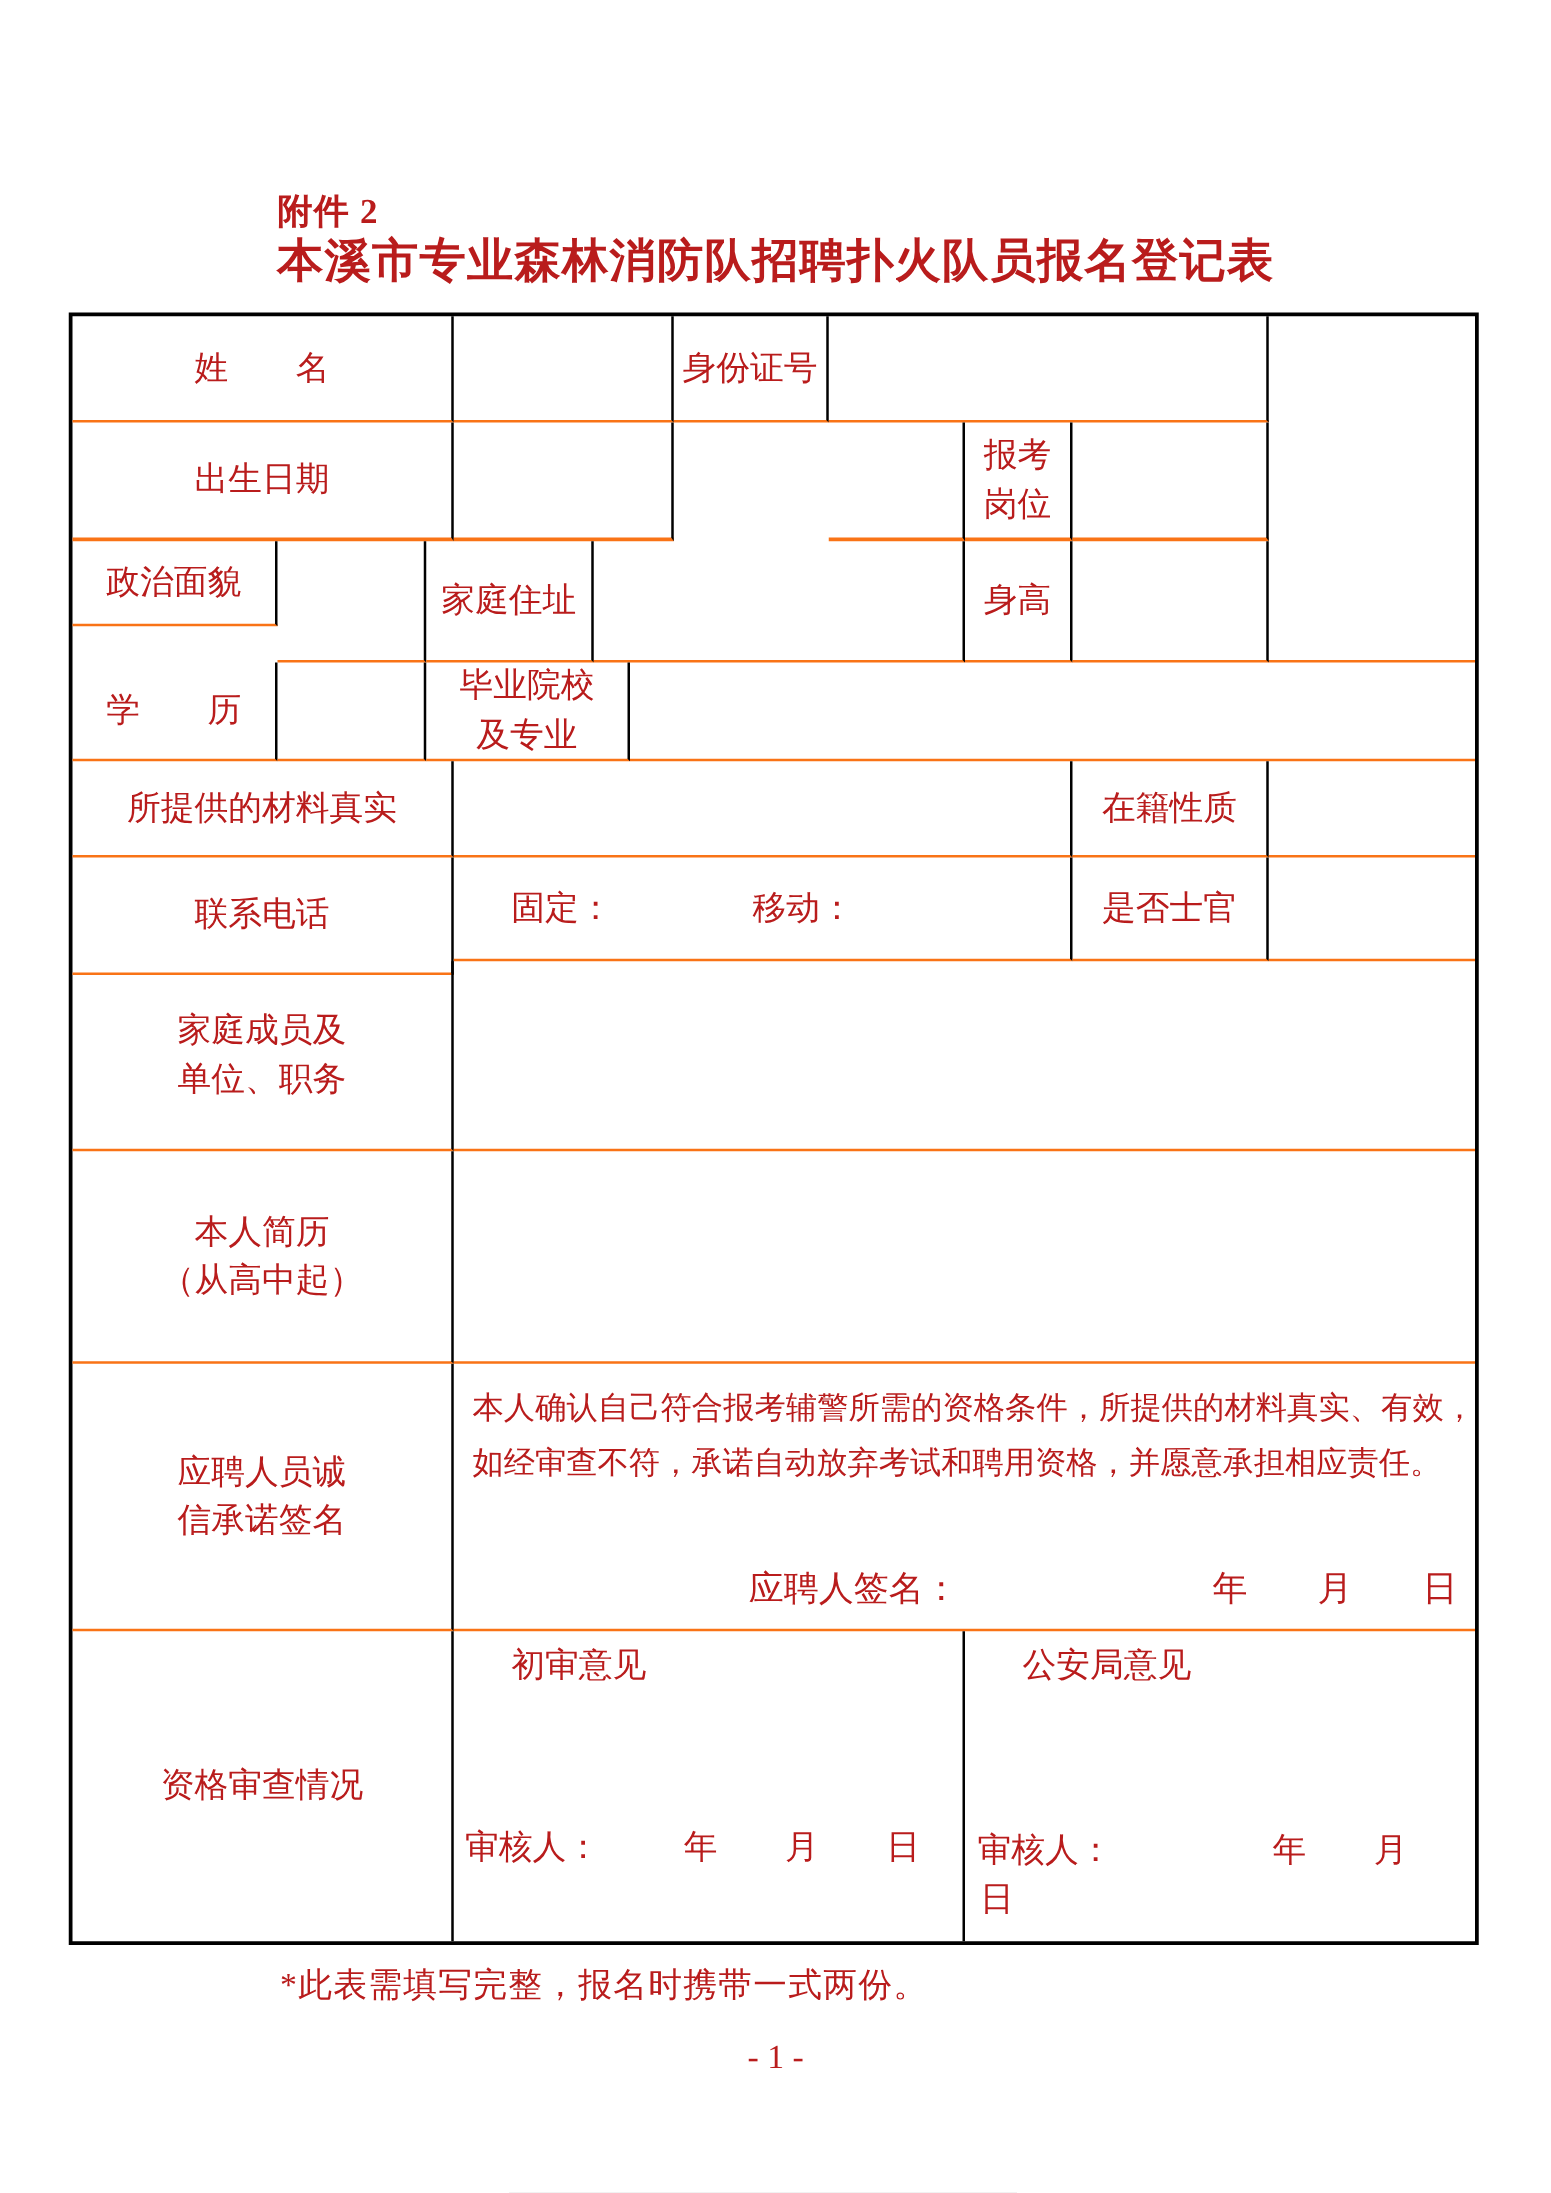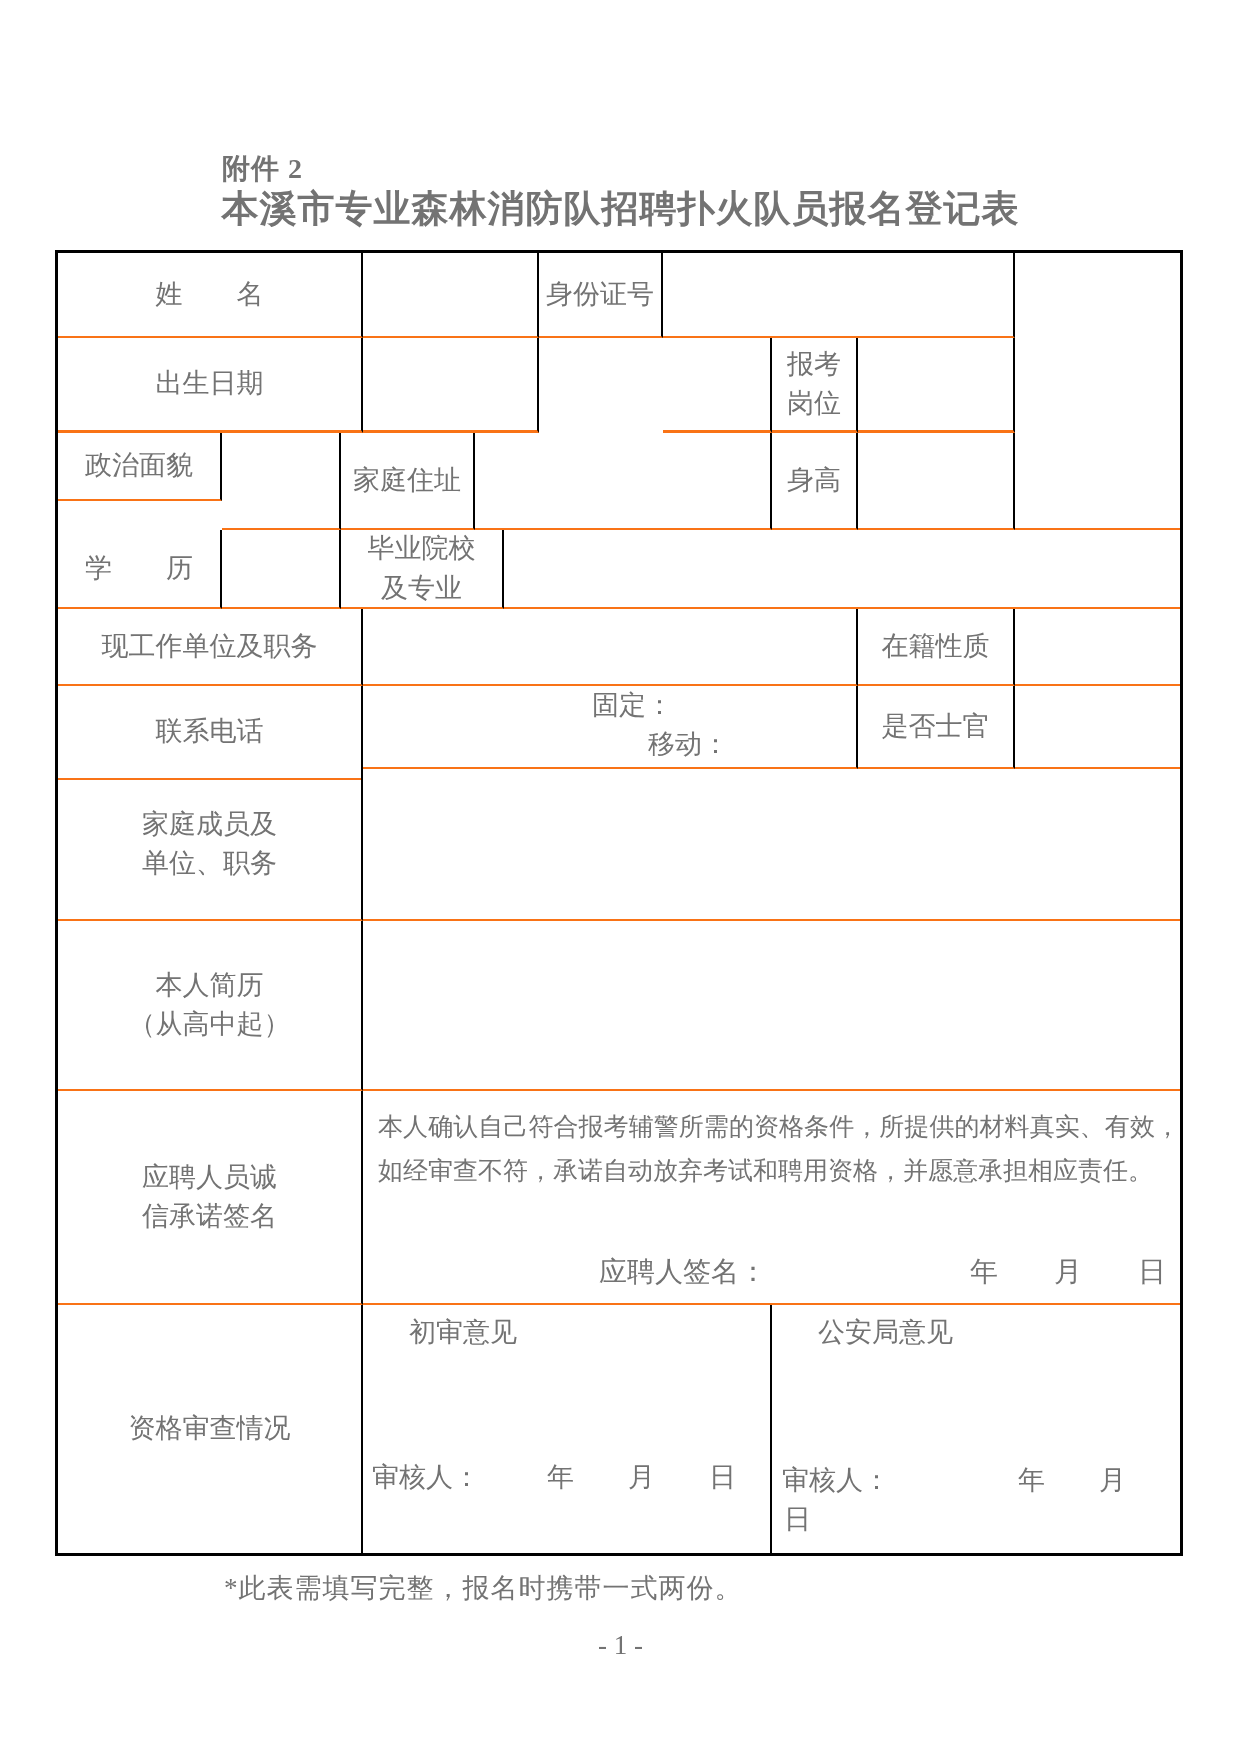--- a/index.html
+++ b/index.html
@@ -1,21 +1,21 @@
 <!DOCTYPE html>
 <html><head>
 <meta charset="utf-8">
 <style>
   html,body{margin:0;padding:0;background:#e8e8e8;}
   .page{
     position:relative;
     width:1241px;height:1754px;
     background:#ffffff;
     font-family:"Liberation Serif","DejaVu Serif",serif;
-    color:#737373;
+    color:#b91c1c;
     overflow:hidden;
   }
   .attachment{
     position:absolute;left:222px;top:150px;
     font-size:28px;font-weight:bold;letter-spacing:1px;
   }
   .doc-title{
     position:absolute;left:0;right:0;top:184px;
     text-align:center;
     font-size:37px;font-weight:bold;letter-spacing:1px;
@@ -32,21 +32,21 @@
     display:flex;align-items:center;justify-content:center;
     flex-direction:column;
     text-align:center;
     font-size:27px;line-height:1.45;
     overflow:hidden;
   }
   .nr{border-right:none;}
   .nb{border-bottom:none;}
   .tb{border-bottom-width:3px;}
   
-  .phone-cell{flex-direction:column;justify-content:flex-start;padding-left:46px;}
+  .phone-cell{flex-direction:row;justify-content:flex-start;padding-left:46px;}
   .phone-cell .mobile{margin-left:112px;}
   
   .promise-cell{
     align-items:stretch;justify-content:space-between;
     text-align:left;
   }
   .promise-par{
     padding:14px 0 0 15px;
     font-size:25px;line-height:1.74;
     text-align:justify;
@@ -121,21 +121,21 @@
       <span>学　　历</span>
     </div>
     <div class="c" style="left:164px;top:277px;width:119px;height:79px"></div>
     <div class="c" style="left:283px;top:277px;width:163px;height:79px">
       <div>毕业院校</div>
       <div>及专业</div>
     </div>
     <div class="c nr" style="left:446px;top:277px;width:676px;height:79px"></div>
 
     <div class="c" style="left:0;top:356px;width:305px;height:77px">
-      <span>现工作单位及职务</span>
+      <span>所提供的材料真实</span>
     </div>
     <div class="c" style="left:305px;top:356px;width:495px;height:77px"></div>
     <div class="c" style="left:800px;top:356px;width:157px;height:77px">
       <span>在籍性质</span>
     </div>
     <div class="c nr" style="left:957px;top:356px;width:165px;height:77px"></div>
 
     <div class="c" style="left:0;top:433px;width:305px;height:94px">
       <span>联系电话</span>
     </div>

